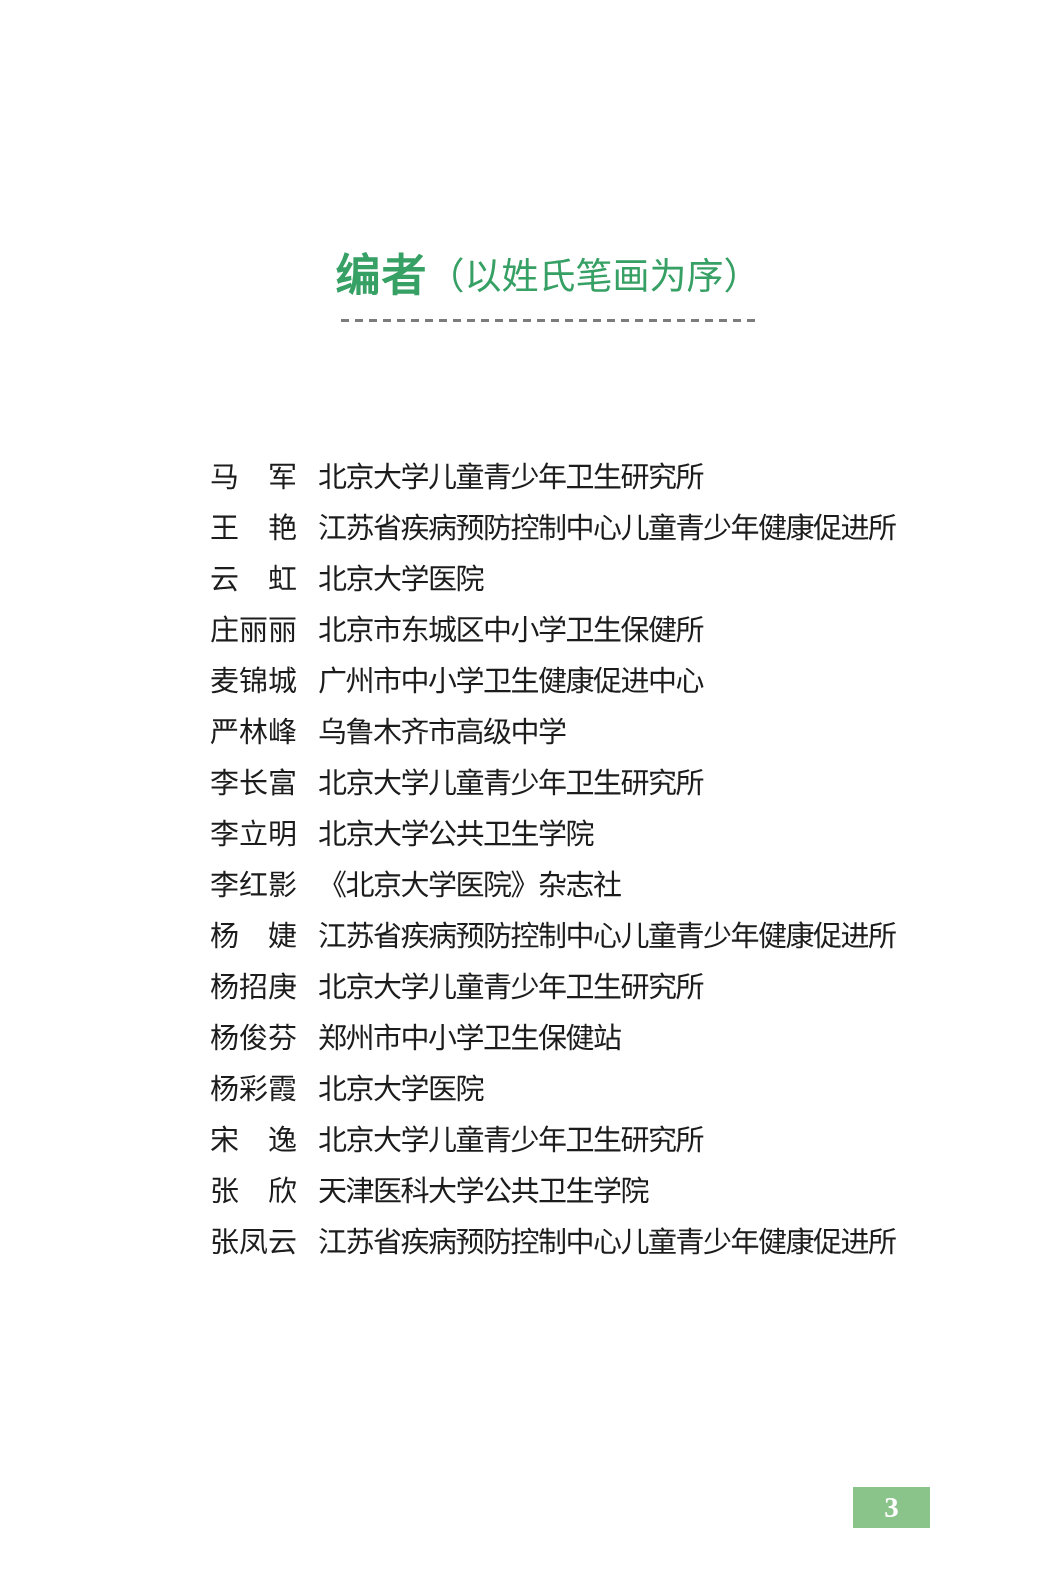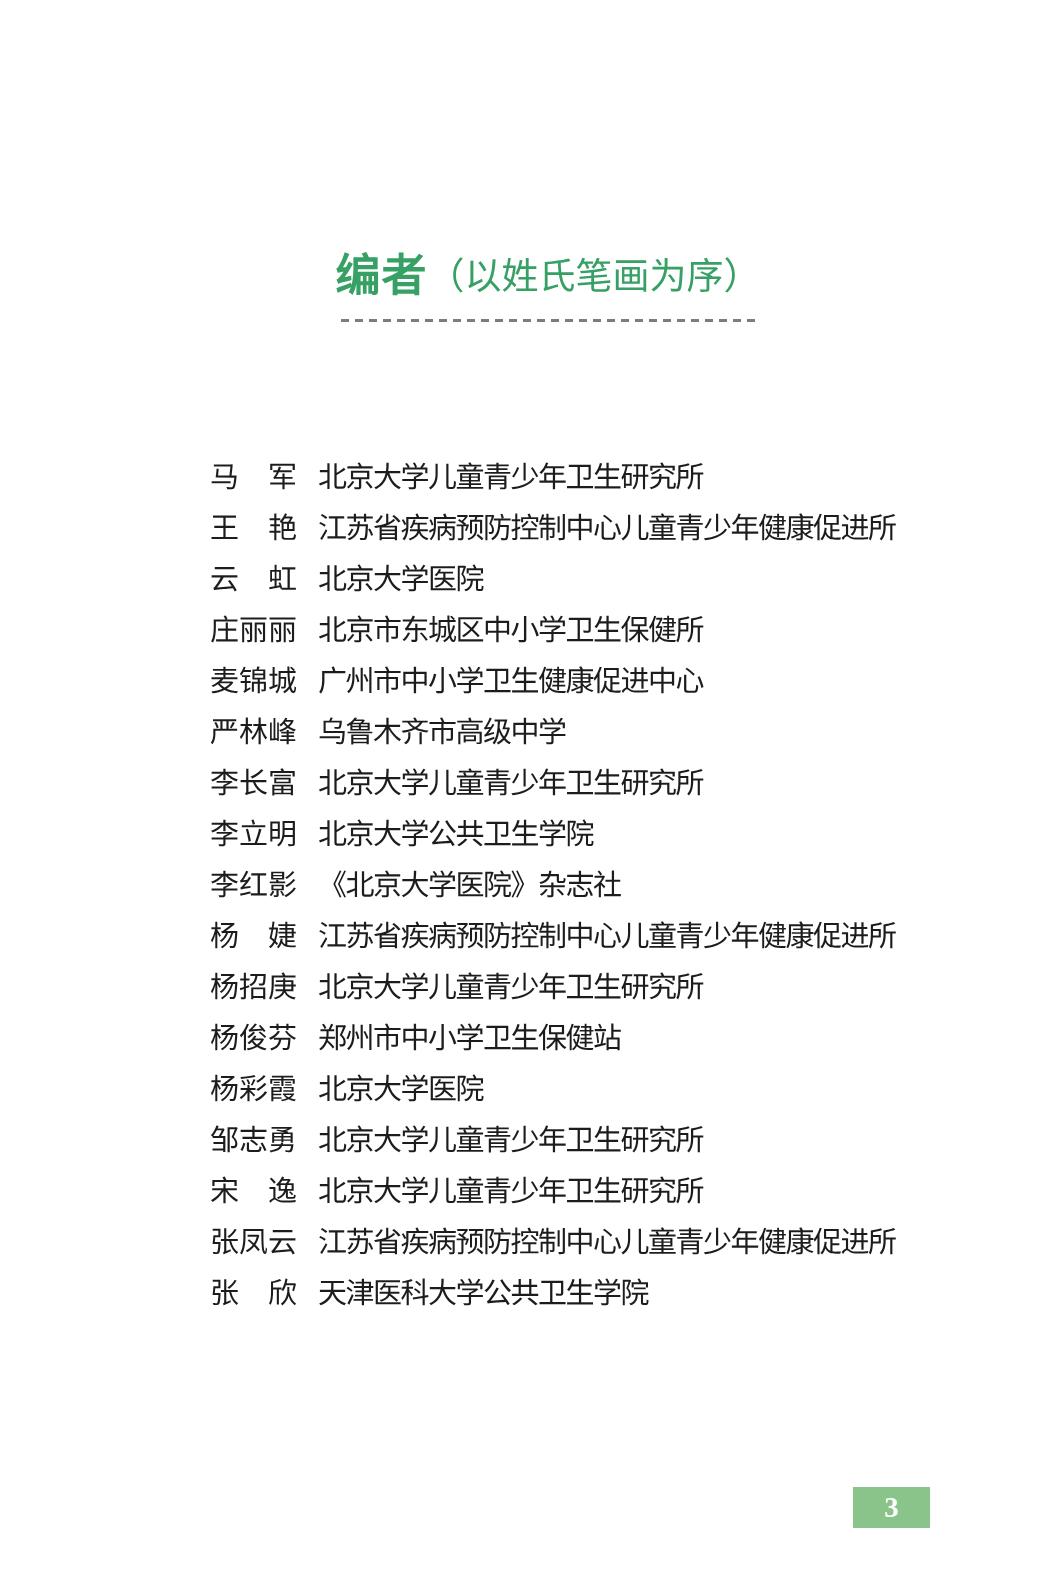--- a/index.html
+++ b/index.html
@@ -164,35 +164,32 @@
   </div>
 
   <div class="editor-row">
     <span class="editor-name">杨俊芬</span><span class="editor-affiliation">郑州市中小学卫生保健站</span>
   </div>
 
   <div class="editor-row">
     <span class="editor-name">杨彩霞</span><span class="editor-affiliation">北京大学医院</span>
   </div>
 
-  <div class="editor-row">
-    <span class="editor-name">邹志勇</span><span class="editor-affiliation">北京大学儿童青少年卫生研究所</span>
-  </div>
 
   <div class="editor-row">
     <span class="editor-name">宋　逸</span><span class="editor-affiliation">北京大学儿童青少年卫生研究所</span>
   </div>
 
 
   <div class="editor-row">
-    <span class="editor-name">张凤云</span><span class="editor-affiliation">江苏省疾病预防控制中心儿童青少年健康促进所</span>
+    <span class="editor-name">张　欣</span><span class="editor-affiliation">天津医科大学公共卫生学院</span>
   </div>
 
   <div class="editor-row">
-    <span class="editor-name">张　欣</span><span class="editor-affiliation">天津医科大学公共卫生学院</span>
+    <span class="editor-name">张凤云</span><span class="editor-affiliation">江苏省疾病预防控制中心儿童青少年健康促进所</span>
   </div>
 </div>
 
   <div class="page-number-box">
     <span class="page-number">3</span>
   </div>
 
 </div>
 
 </body></html>

